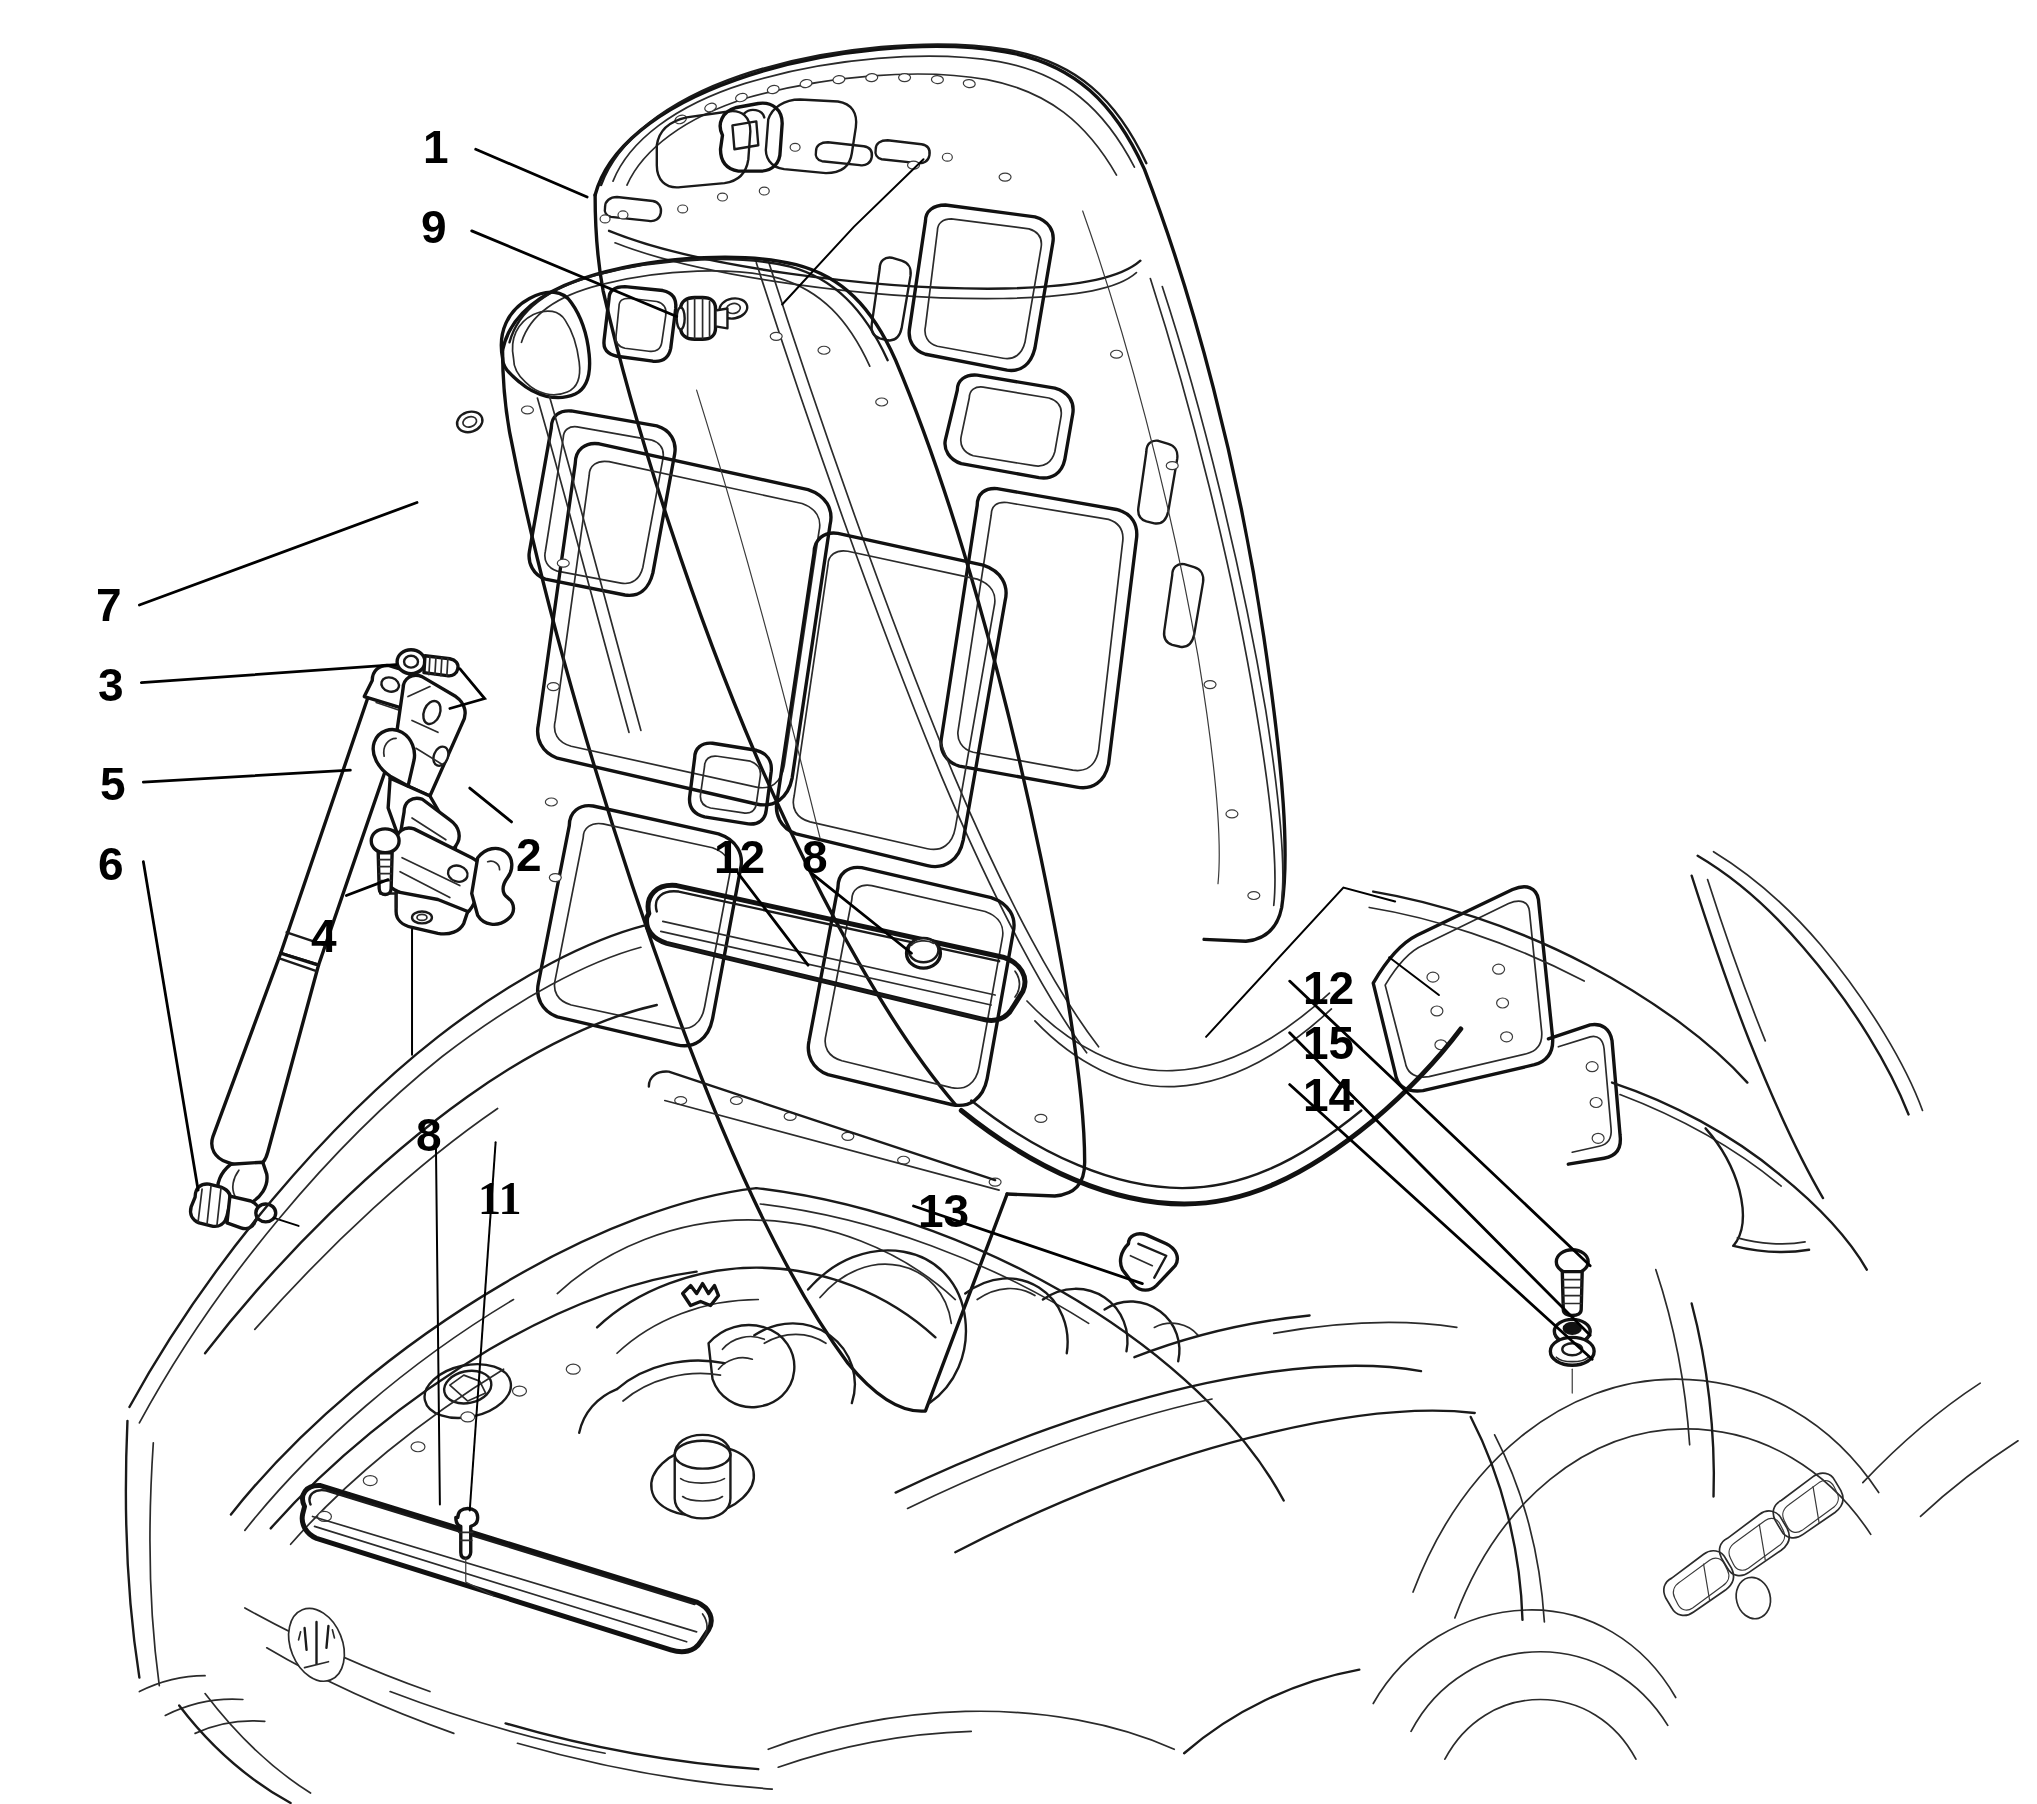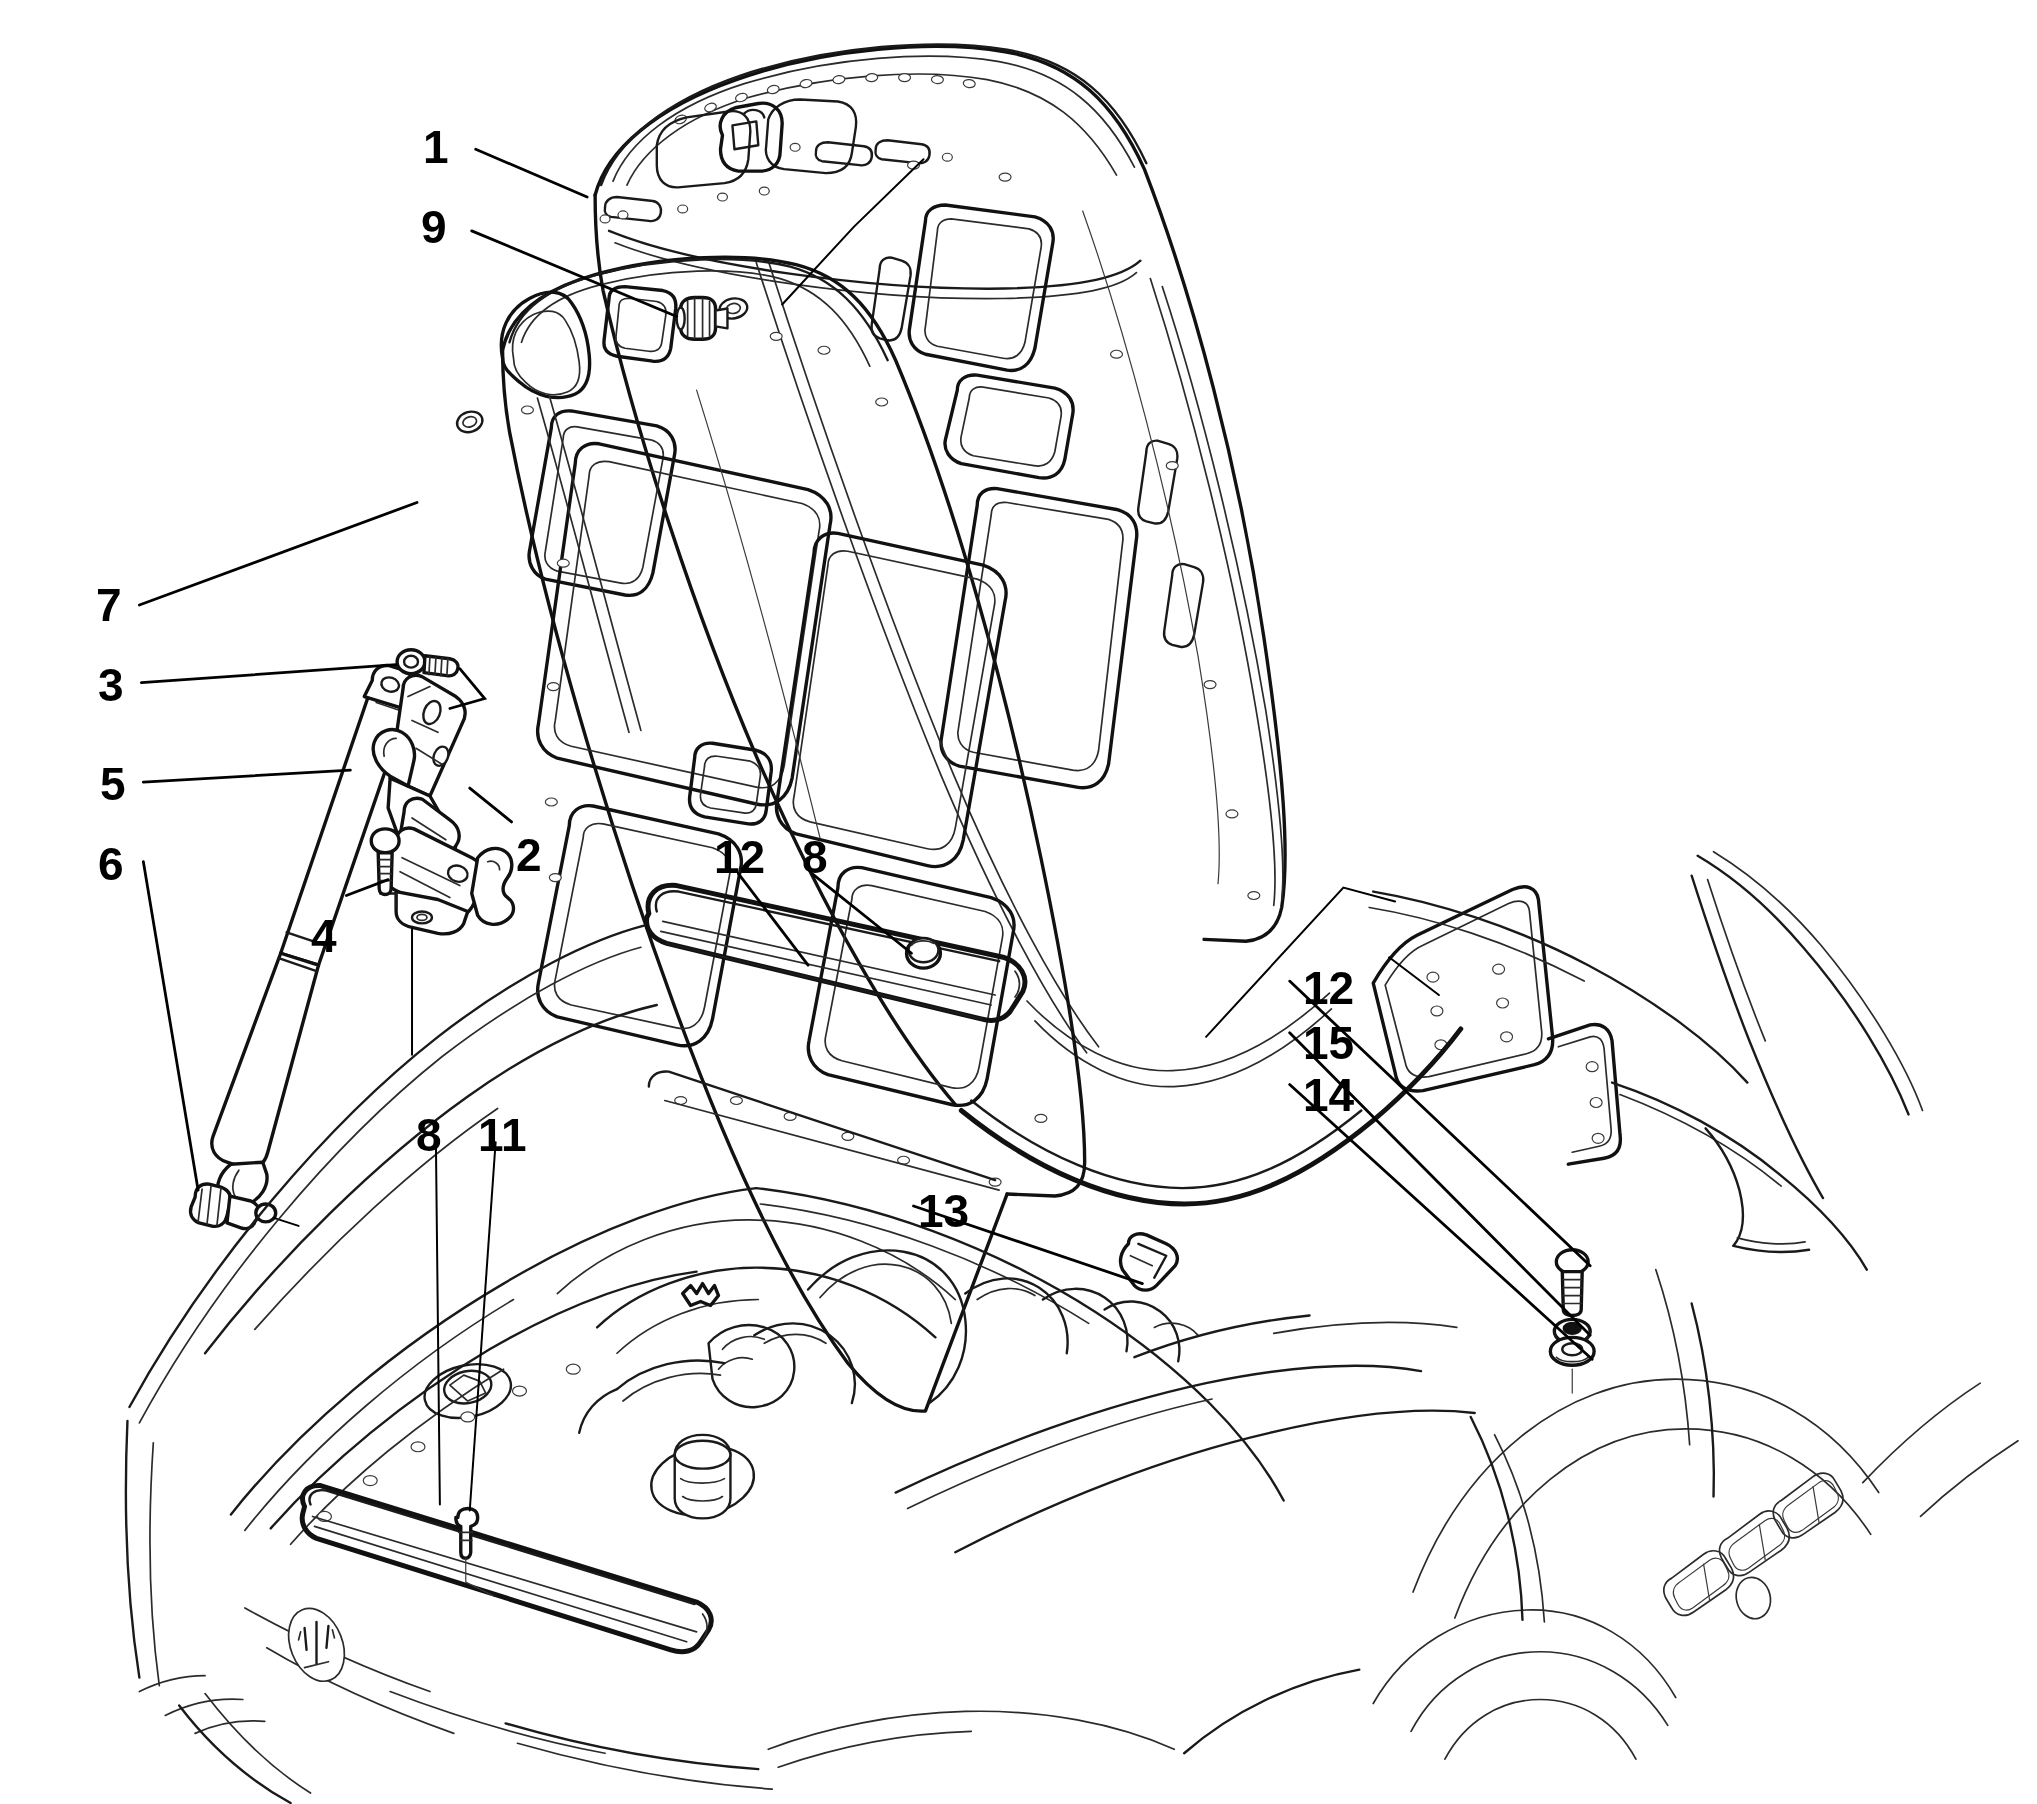--- a/index.html
+++ b/index.html
@@ -619,16 +619,16 @@
   <div class="callout-label" style="left:98px;  top:841px;">6</div>
   <div class="callout-label" style="left:311px; top:913px;">4</div>
   <div class="callout-label" style="left:516px; top:832px;">2</div>
   <div class="callout-label" style="left:714px; top:834px;text-align:right;">12</div>
   <div class="callout-label" style="left:802px; top:834px;">8</div>
   <div class="callout-label" style="left:1303px;top:965px;">12</div>
   <div class="callout-label" style="left:1303px;top:1020px;text-align:right;">15</div>
   <div class="callout-label" style="left:1303px;top:1072px;">14</div>
   <div class="callout-label" style="left:918px; top:1188px;">13</div>
   <div class="callout-label" style="left:416px; top:1112px;">8</div>
-  <div class="callout-label" style="left:478px; top:1112px;">11</div>
+  <div class="callout-label" style="left:478px; top:1176px;font-family:Liberation Serif, serif;">11</div>
 
 </div>
 
 
 </body></html>

